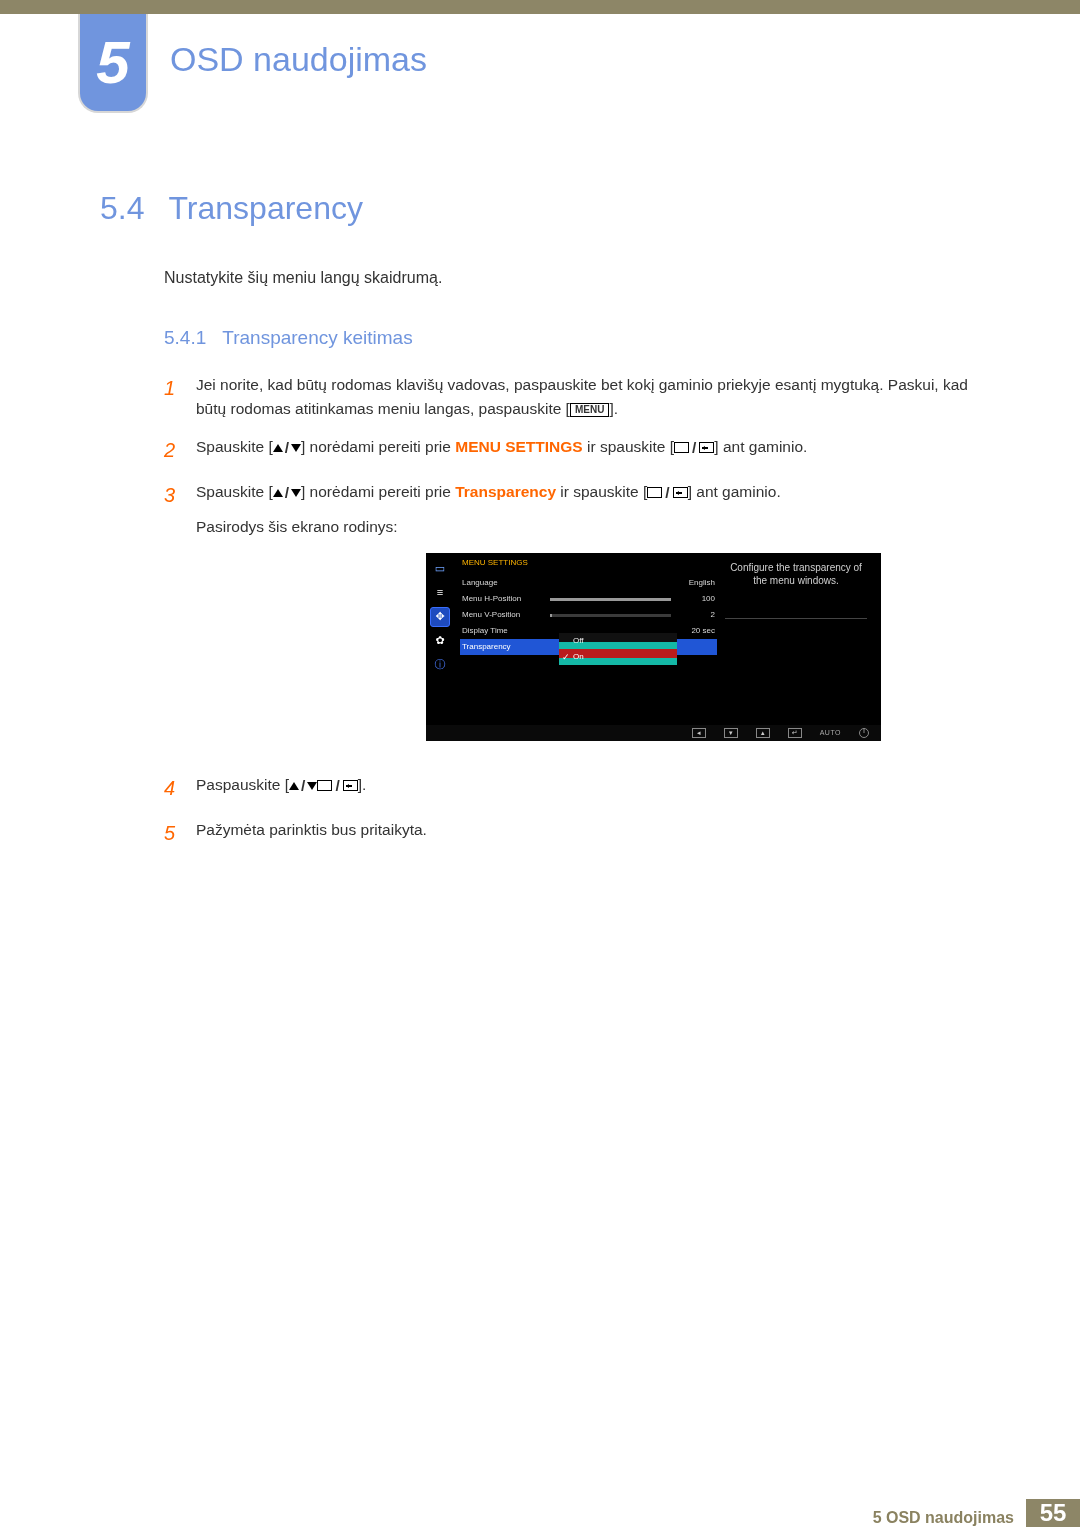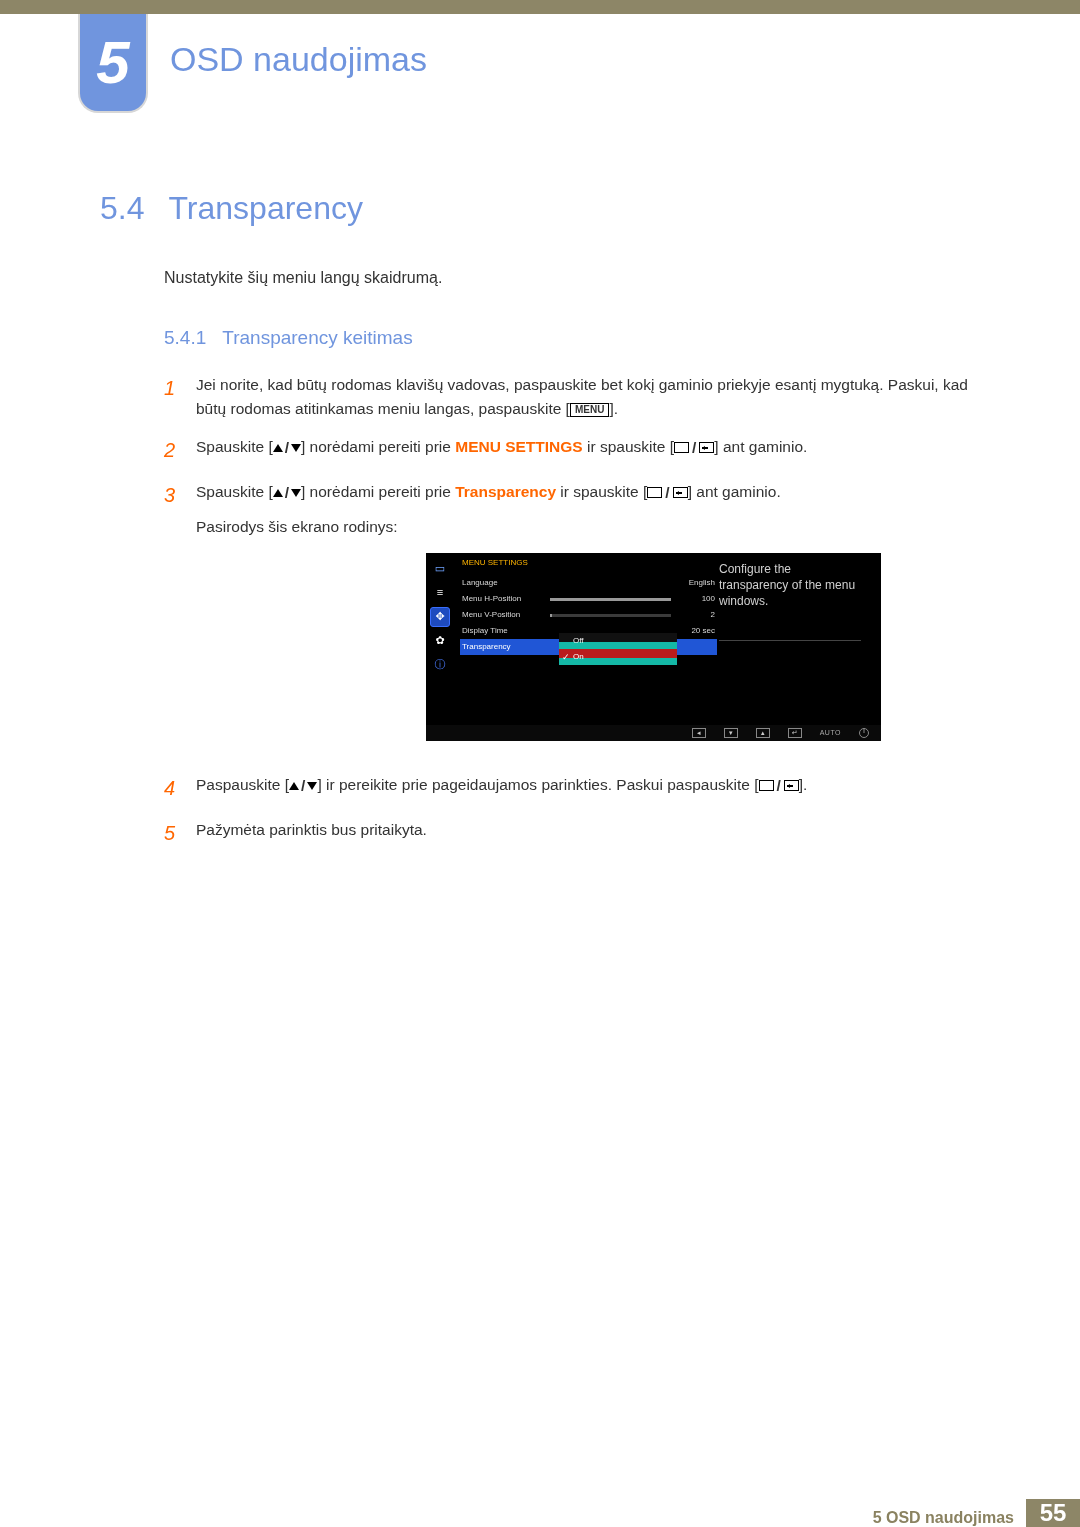--- a/index.html
+++ b/index.html
@@ -140,22 +140,22 @@
     border-bottom:7px solid #14b8a6; background:#111; color:#eee;
     position:relative;
   }
   .osd-opt.sel {
     background:#b91c1c; color:#fff;
   }
   .osd-opt.sel::before {
     content:"✓"; position:absolute; left:3px; top:0; font-size:9px; color:#fff;
   }
   .osd-desc {
-    position:absolute; right:20px; top:8px; width:142px;
-    color:#d0d0d0; font-size:12px; line-height:1.35;
+    position:absolute; right:14px; top:8px; width:142px;
+    color:#d0d0d0; font-size:10px; line-height:1.35;text-align:center;
   }
   .osd-desc-line { height:1px; background:#444; margin-top:30px; }
   .osd-bottom {
     position:absolute; left:0; right:0; bottom:0; height:16px;
     background:#0a0a0a;
     display:flex; justify-content:flex-end; align-items:center;
     gap:18px; padding-right:12px;
   }
   .nav-ic {
     width:14px; height:10px; border:1px solid #888;
@@ -308,21 +308,21 @@
       </div>
     </div>
 
     <div class="step">
       <div class="step-num">4</div>
       <div class="step-body">
         <span>Paspauskite [</span><span class="icon-updown">
             <span class="tri-up"></span>
             <span class="slash">/</span>
             <span class="tri-down"></span>
-          </span><span>] ir pereikite prie pageidaujamos parinkties. Paskui paspauskite [</span><span class="combo-icon">
+          </span><span class="combo-icon">
             <span class="rect-ic"></span>
             <span class="slash">/</span>
             <span class="enter-ic"></span>
           </span><span>].</span>
       </div>
     </div>
 
     <div class="step">
       <div class="step-num">5</div>
       <div class="step-body">Pažymėta parinktis bus pritaikyta.</div>

